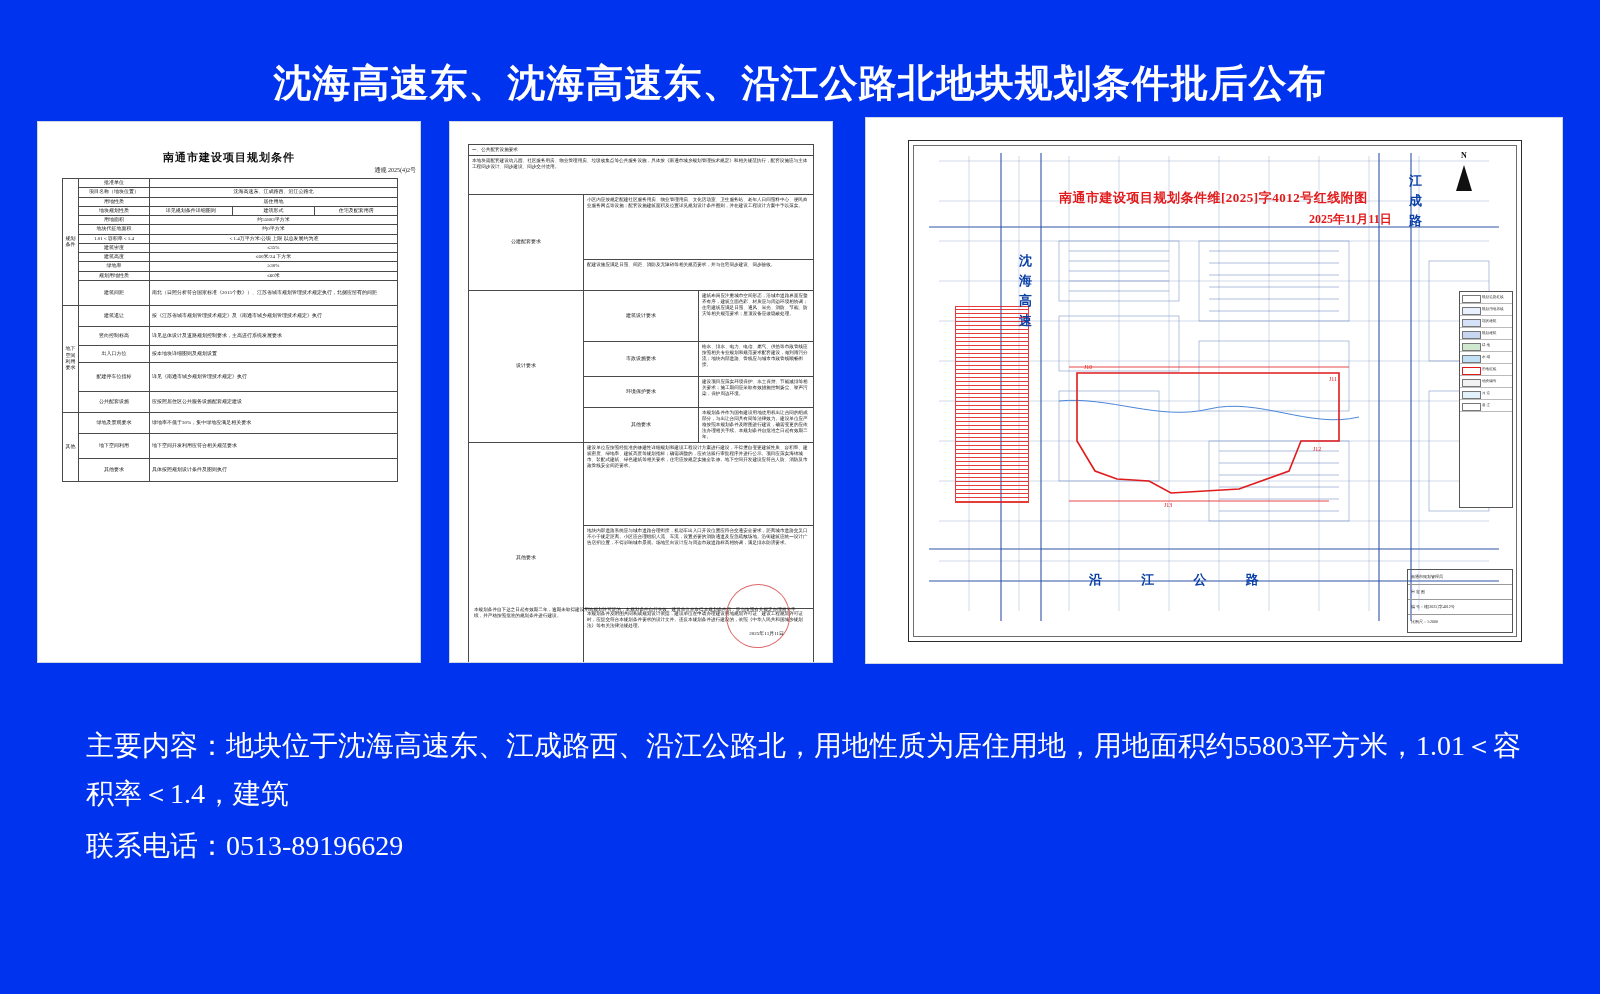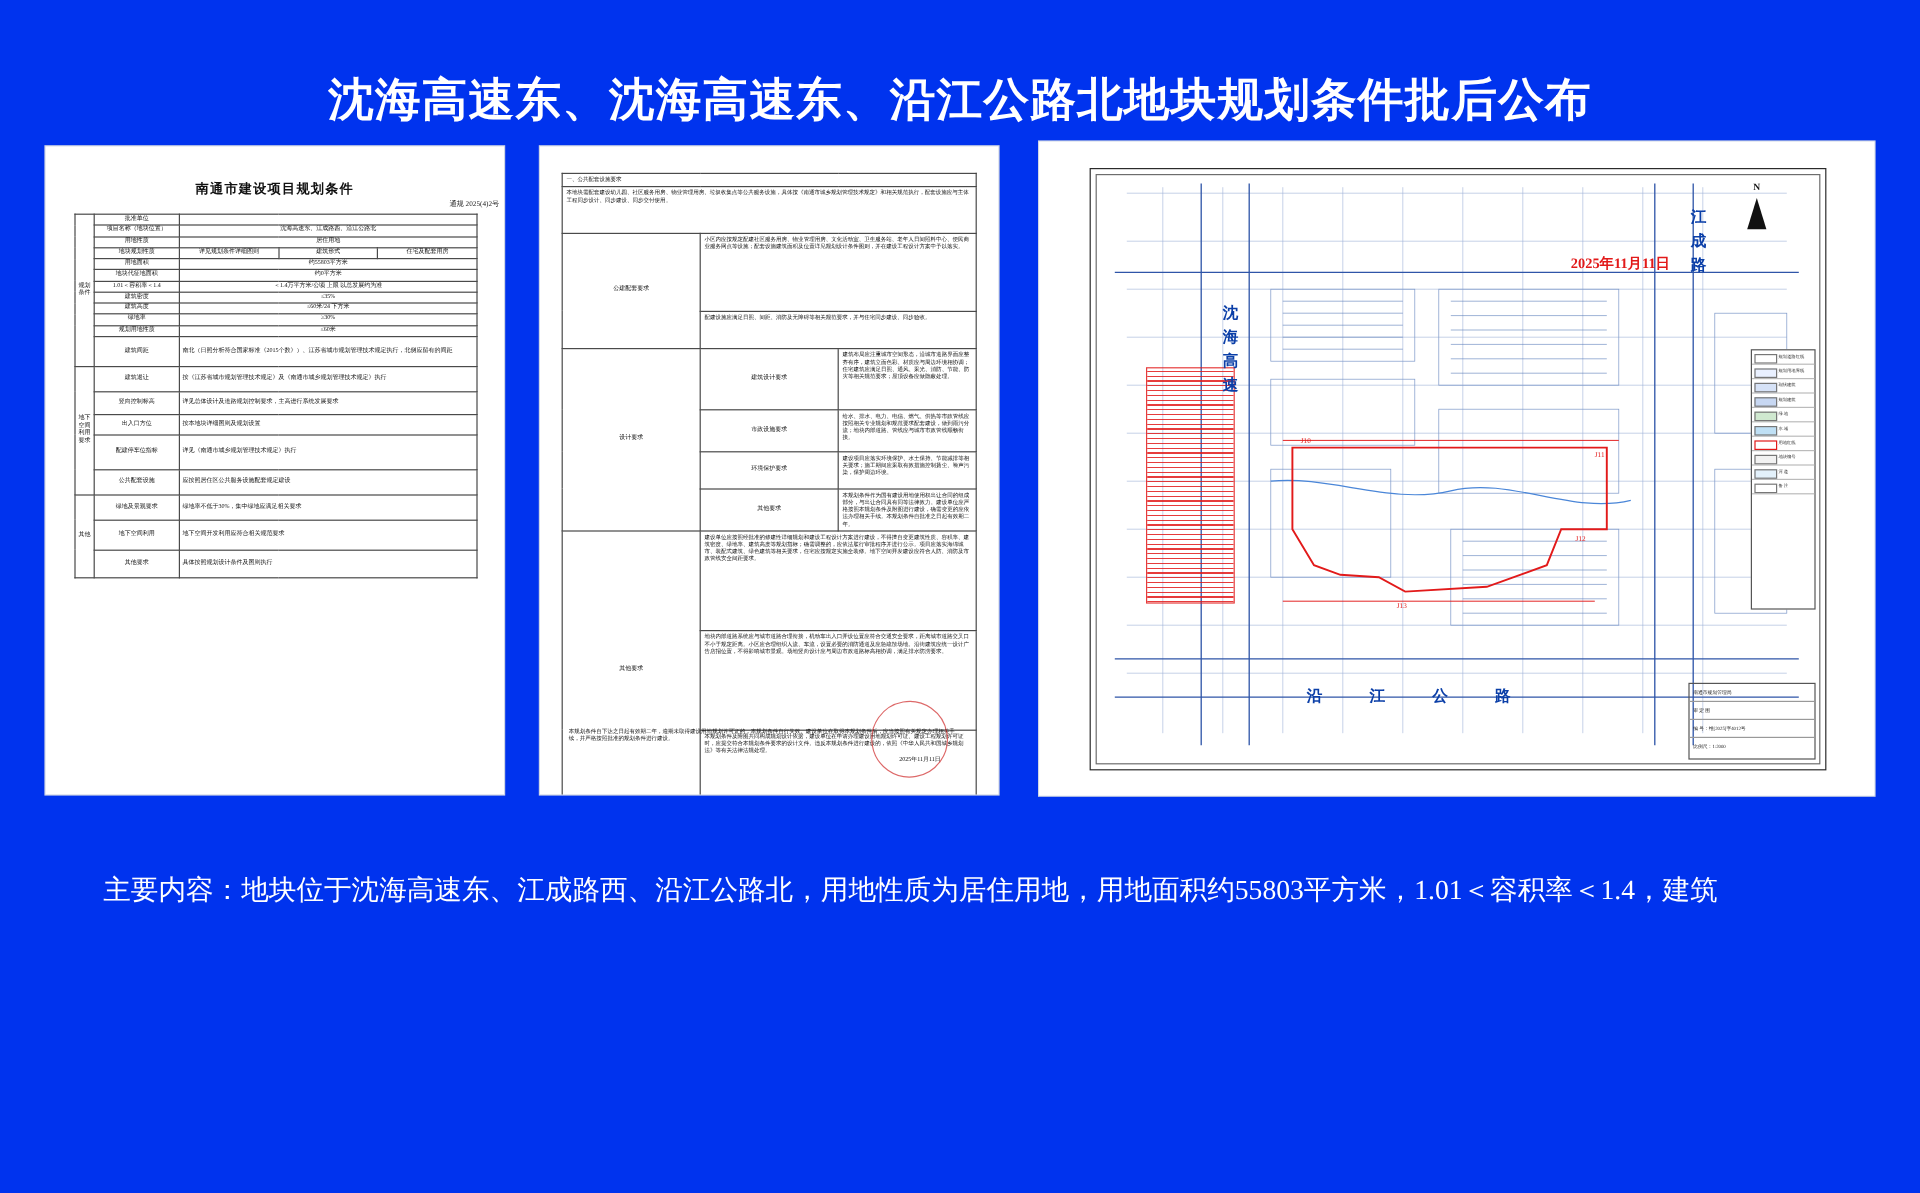--- a/index.html
+++ b/index.html
@@ -130,21 +130,21 @@
   .cartouche .cr:last-child{border-bottom:none;}
   .mapbg{position:absolute;left:0;top:0;width:100%;height:100%;}
   .parcel-hatch{
     position:absolute;left:46px;top:165px;width:72px;height:195px;
     background:repeating-linear-gradient(0deg,#e21a1a 0 1px,transparent 1px 4px);
     opacity:.85;border:1px solid #e21a1a;
   }
   
   .bottom{
     position:absolute;left:86px;top:722px;width:1450px;color:#ffffff;
-    font-size:23px;line-height:1.72;
+    font-size:28px;line-height:1.72;
     font-family:"Liberation Serif","DejaVu Serif",serif;
   }
   .bottom p{margin:0 0 4px 0;}
   .bottom .ind{text-indent:0;}
 </style>
 </head>
 <body>
 
 <div class="title">沈海高速东、沈海高速东、沿江公路北地块规划条件批后公布</div>
 
@@ -346,20 +346,21 @@
             <path d="M160 226 h280 M160 360 h260"></path>
           </g>
           <text x="175" y="228" font-size="6" fill="#e21a1a">J10</text>
           <text x="420" y="240" font-size="6" fill="#e21a1a">J11</text>
           <text x="404" y="310" font-size="6" fill="#e21a1a">J12</text>
           <text x="255" y="366" font-size="6" fill="#e21a1a">J13</text>
         </svg>
 
         <div class="parcel-hatch"></div>
 
+        <div class="red-title">南通市建设项目规划条件维[2025]字4012号红线附图</div>
         <div class="red-date">2025年11月11日</div>
 
         <div class="roadlabel rl-shenhai">沈 海 高 速</div>
         <div class="roadlabel rl-jiang">江 成 路</div>
         <div class="roadlabel rl-yanjiang">沿 江 公 路</div>
 
         <div class="compass">
           <div class="n">N</div>
           <div class="star"></div>
         </div>
@@ -385,13 +386,14 @@
         </div>
       </div>
     </div>
   </div>
 </div>
 
 <div class="bottom">
   <p class="ind">
     <span>主要内容：</span><span>地块位于沈海高速东、江成路西、沿江公路北，用地性质为居住用地，用地面积约55803平方米，1.01＜容积率＜1.4，建筑</span>
   </p>
+  <p>联系电话：0513-89196629</p>
 </div>
 
 </body></html>

